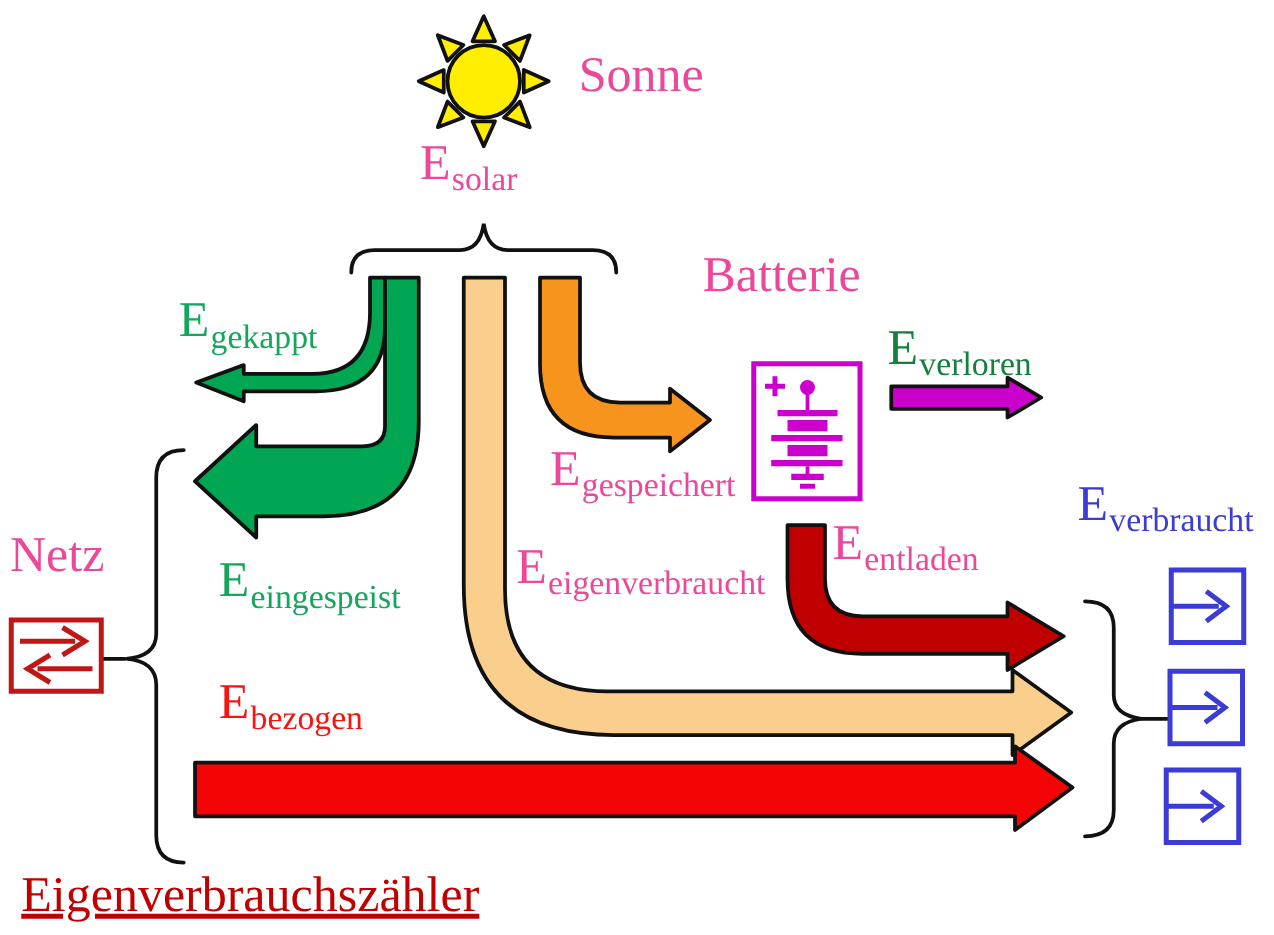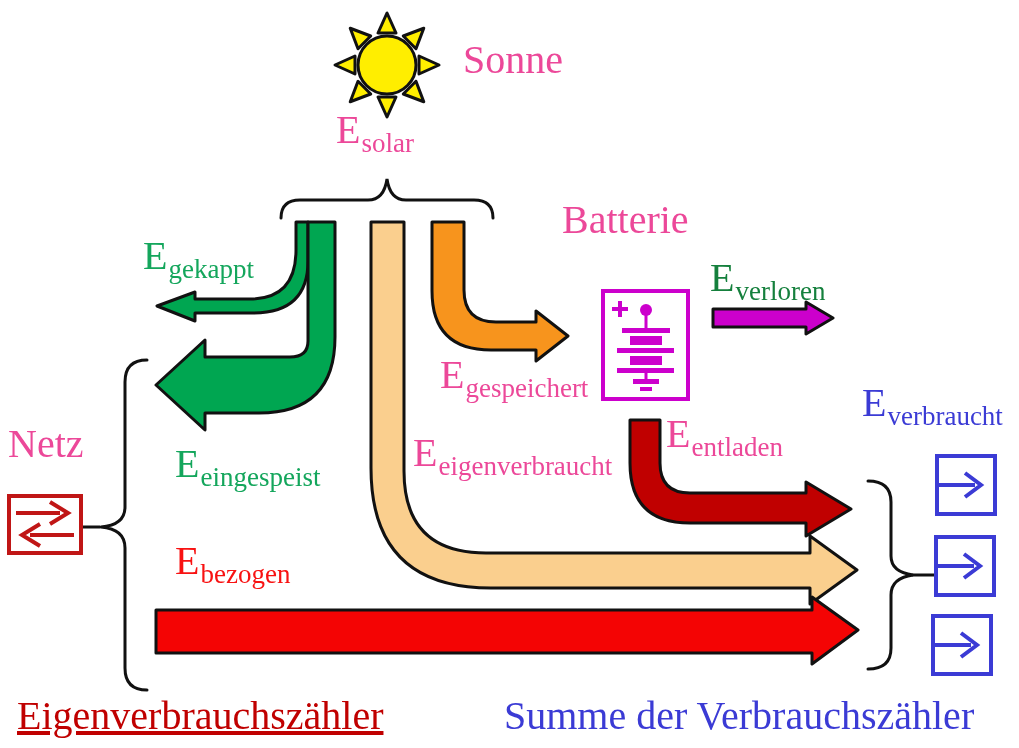--- a/index.html
+++ b/index.html
@@ -151,15 +151,14 @@
   <div class="lbl elabel c-green" style="left:175px;top:444px">
     <span>E</span><span class="sub">eingespeist</span>
   </div>
 
   <div class="lbl elabel c-red" style="left:175px;top:541px">
     <span>E</span><span class="sub">bezogen</span>
   </div>
 
   <div class="lbl c-darkred" style="left:17px;top:696px">Eigenverbrauchszähler</div>
 
-  <div class="lbl c-blue" style="left:504px;top:696px">Summe der Verbrauchszähler</div>
 
 </div>
 
 </body></html>

